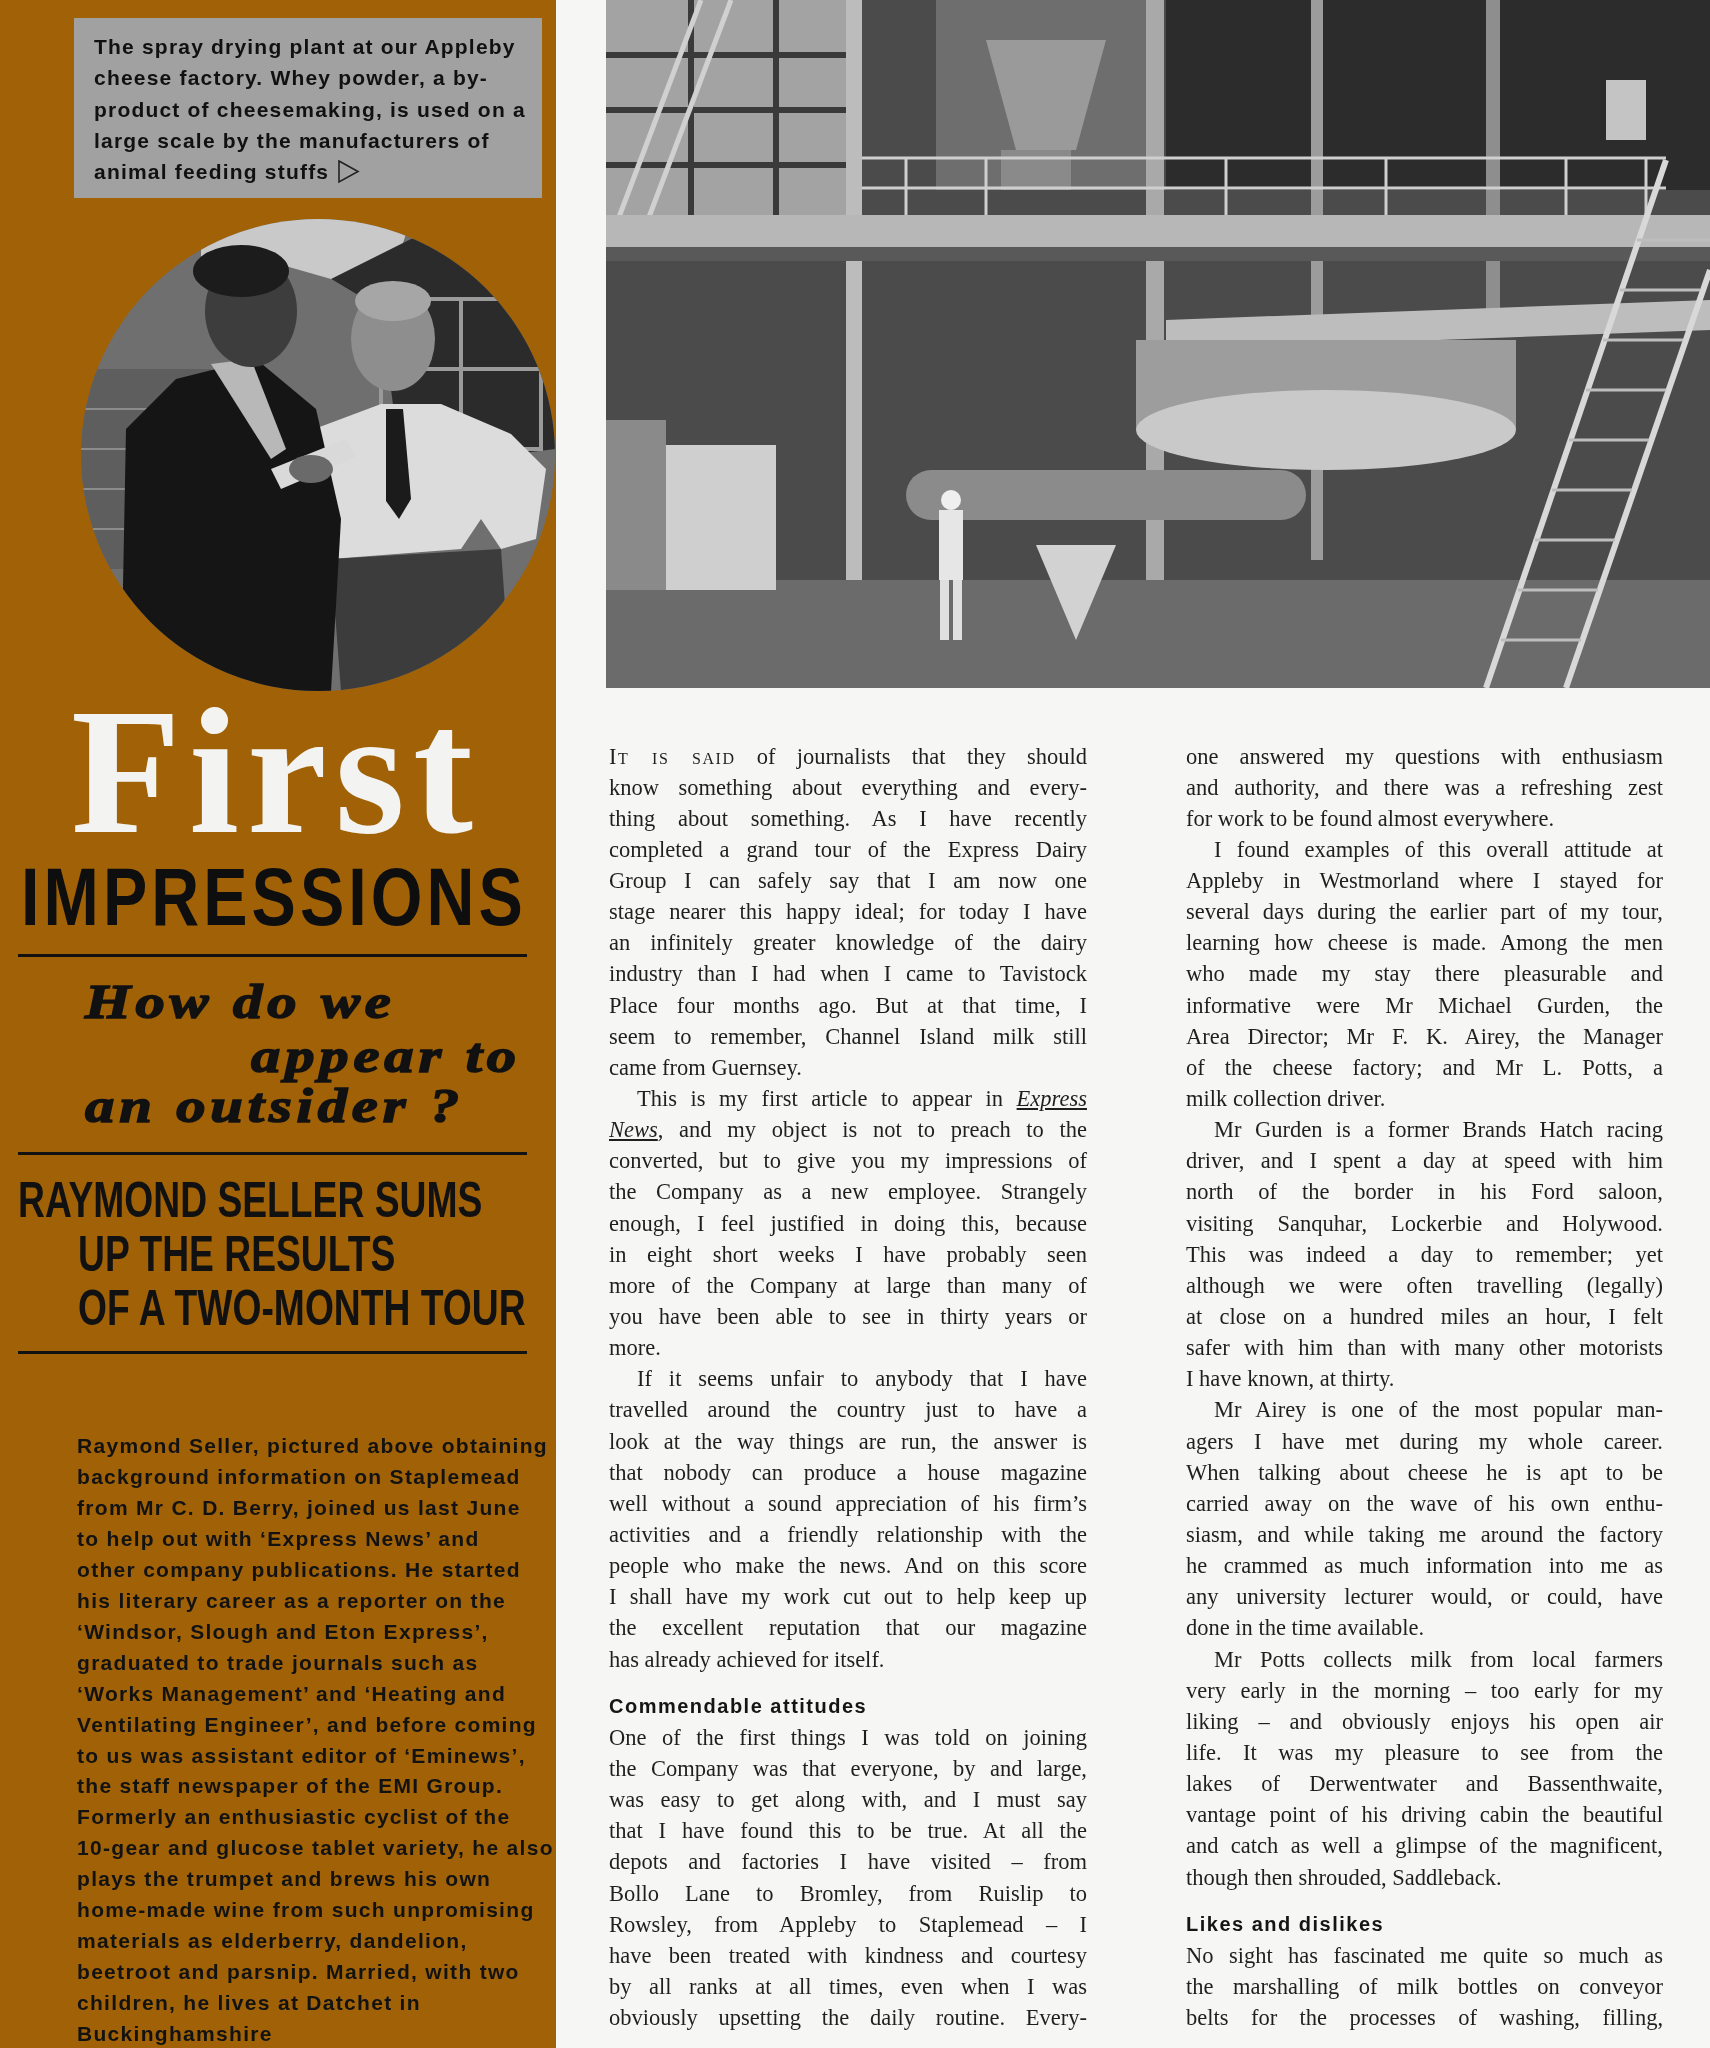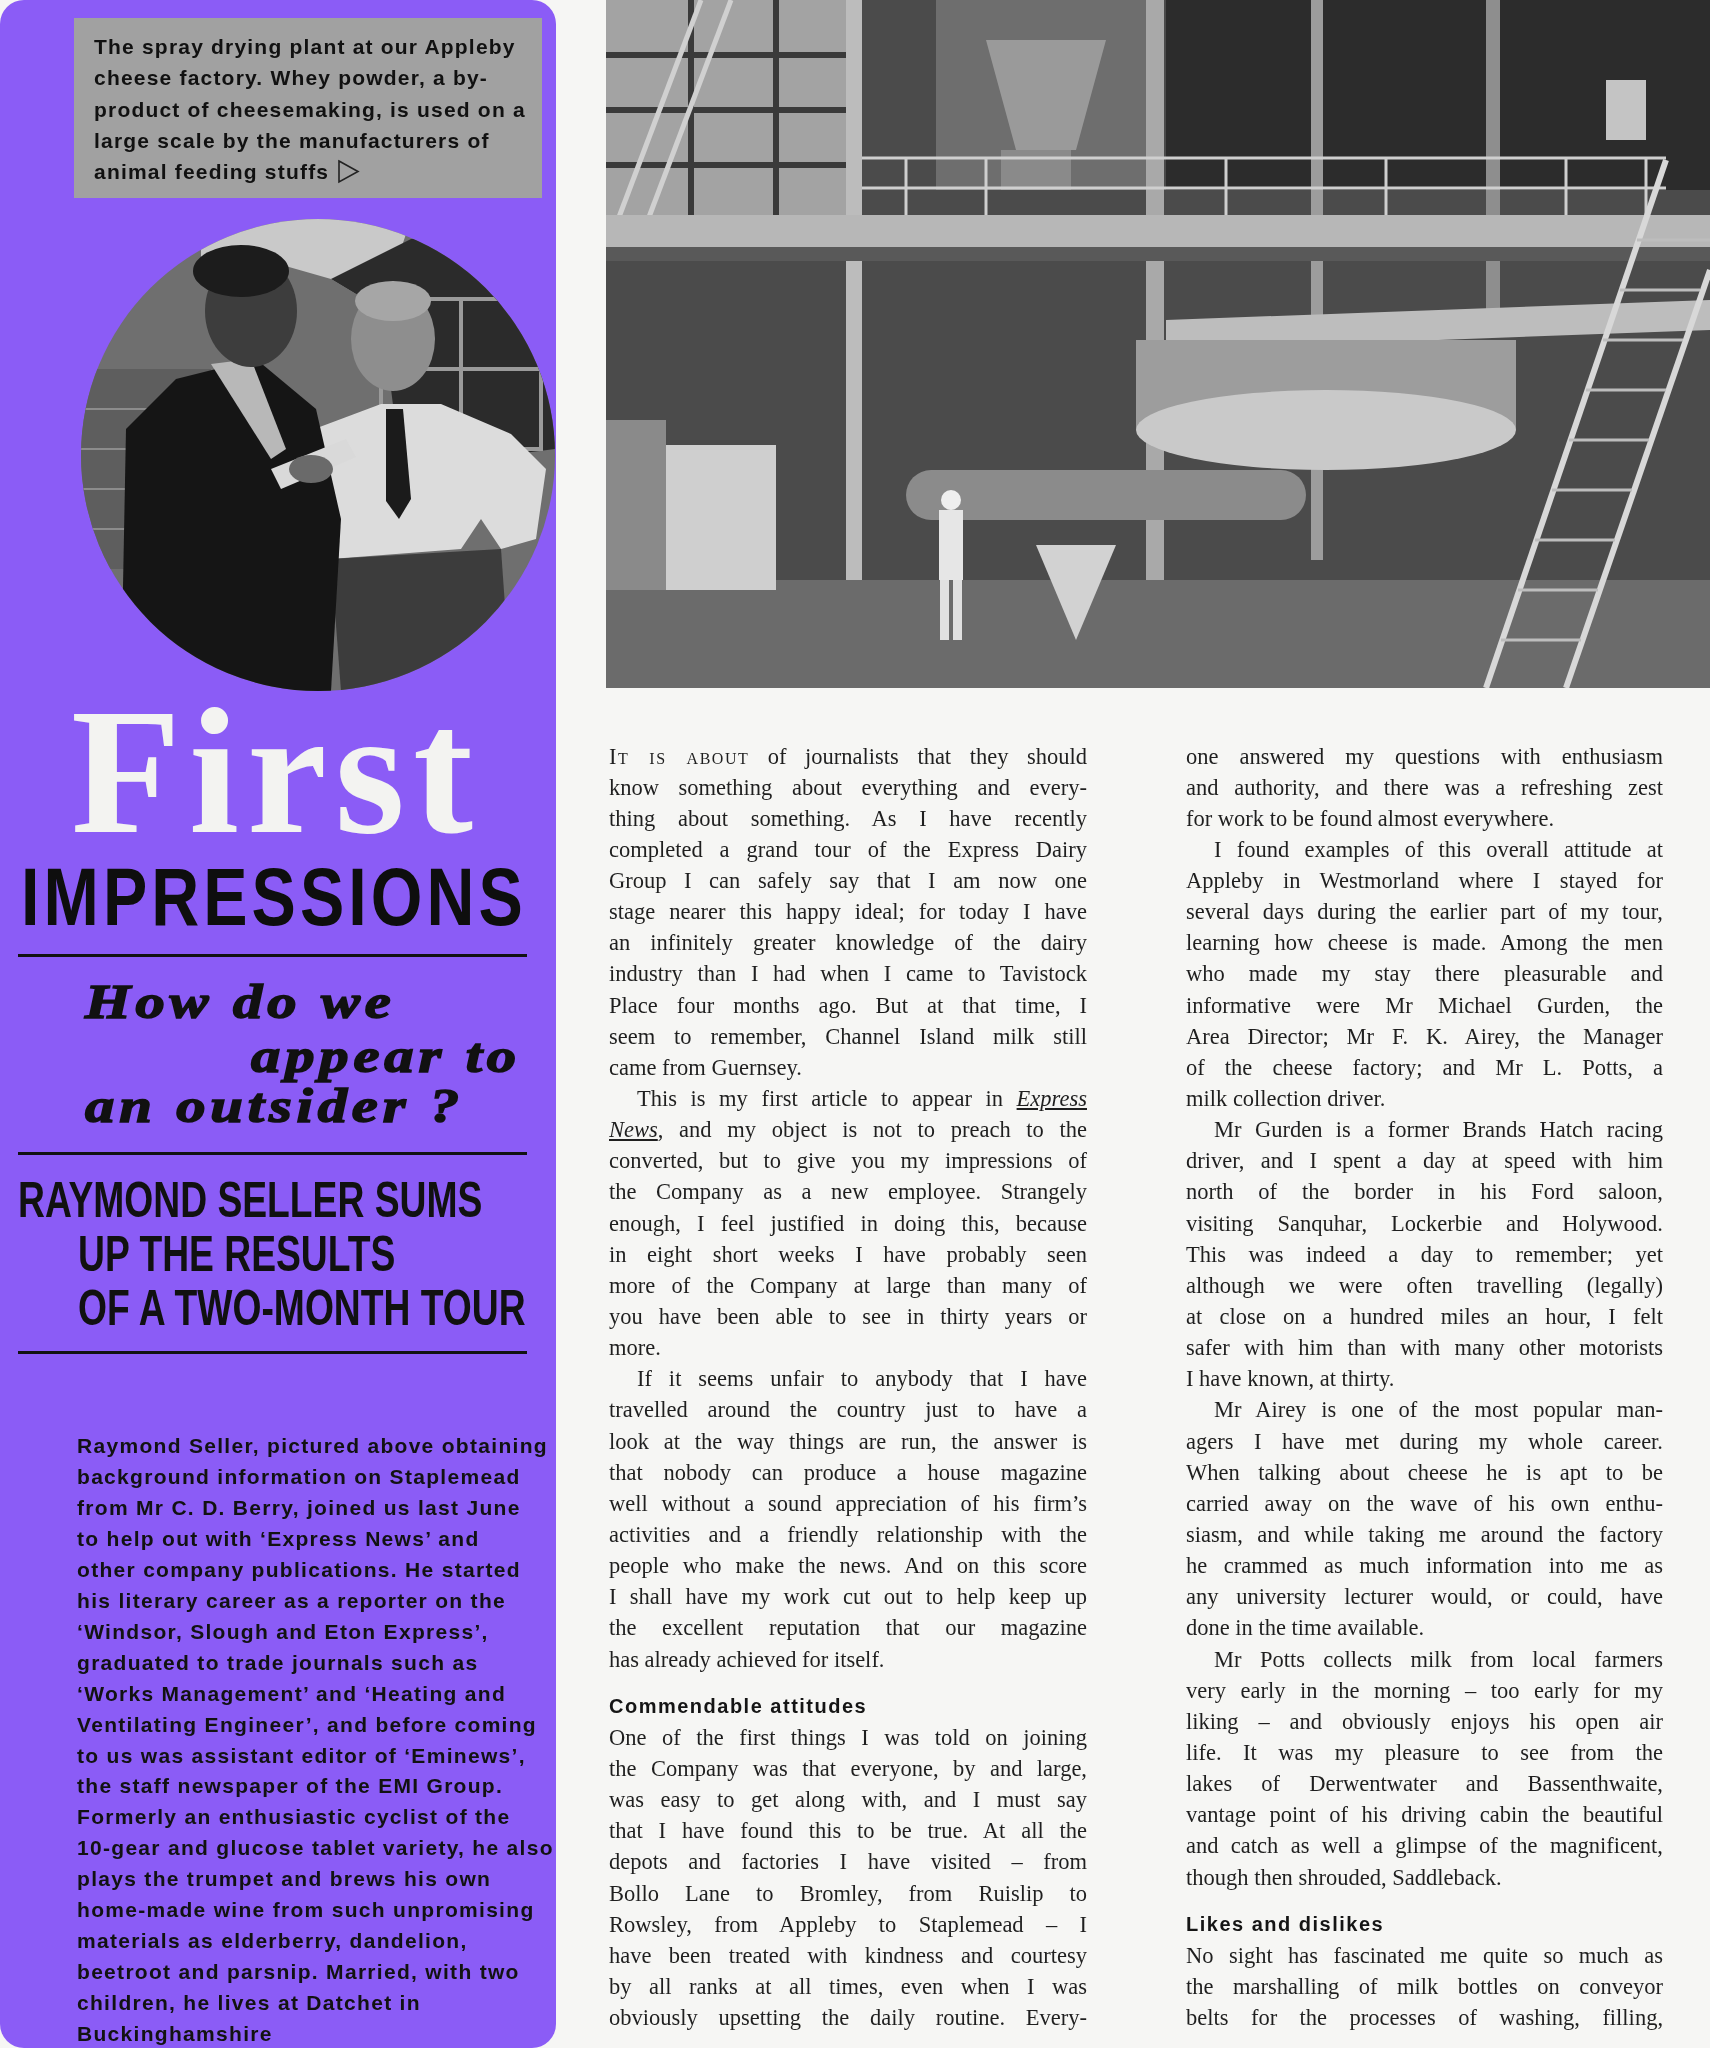--- a/index.html
+++ b/index.html
@@ -2,21 +2,21 @@
 <html><head>
 <meta charset="utf-8">
 <style>
   html, body { margin:0; padding:0; }
   body {
     width:1710px; height:2048px; position:relative; overflow:hidden;
     background:#f6f6f4; color:#1d1d1d;
     font-family:"Liberation Serif", serif;
   }
   
-  .sidebar { position:absolute; left:0; top:0; width:556px; height:2048px; background:#8b5cf6;border-radius:24px; }
+  .sidebar { position:absolute; left:0; top:0; width:556px; height:2048px; background:#a16207; }
   .cap-box { position:absolute; left:74px; top:18px; width:468px; height:180px; background:#a1a1a1; }
   .cap { position:absolute; left:94px; top:31px; font:bold 21px/31.25px "Liberation Sans", sans-serif;
          letter-spacing:1.2px; color:#111; white-space:nowrap; }
   .cap .tri { display:inline-block; vertical-align:-5px; margin-left:8px; width:23px; height:25px; }
   .portrait { position:absolute; left:81px; top:219px; width:474px; height:472px; border-radius:50%; overflow:hidden; }
   .portrait svg { display:block; }
   .first { position:absolute; left:71px; top:682px; font:bold 180px/180px "Liberation Serif", serif;
            letter-spacing:8px; color:#f3f3f1; white-space:nowrap; }
   .impr { position:absolute; left:21px; top:856px; font:bold 82px/82px "Liberation Sans", sans-serif;
           letter-spacing:5px; transform:scaleX(0.81); transform-origin:left top; white-space:nowrap; color:#0e0e0e; }
@@ -197,21 +197,21 @@
         <line x1="980" y1="390" x2="1060" y2="390"></line>
       <line x1="997" y1="340" x2="1077" y2="340"></line>
         <line x1="1014" y1="290" x2="1094" y2="290"></line>
       <line x1="1031" y1="240" x2="1104" y2="240"></line>
     </g>
     <rect x="1000" y="80" width="40" height="60" fill="#c4c4c4"></rect>
   </svg>
 </div>
 
 <div class="col col1">
-  <div class="ln"><span class="sc">It is about</span><span> of journalists that they should</span></div>
+  <div class="ln"><span class="sc">It is said</span><span> of journalists that they should</span></div>
   <div class="ln">know something about everything and every-</div>
   <div class="ln">thing about something. As I have recently</div>
   <div class="ln">completed a grand tour of the Express Dairy</div>
   <div class="ln">Group I can safely say that I am now one</div>
   <div class="ln">stage nearer this happy ideal; for today I have</div>
   <div class="ln">an infinitely greater knowledge of the dairy</div>
   <div class="ln">industry than I had when I came to Tavistock</div>
   <div class="ln">Place four months ago. But at that time, I</div>
   <div class="ln">seem to remember, Channel Island milk still</div>
   <div class="ln end">came from Guernsey.</div>

